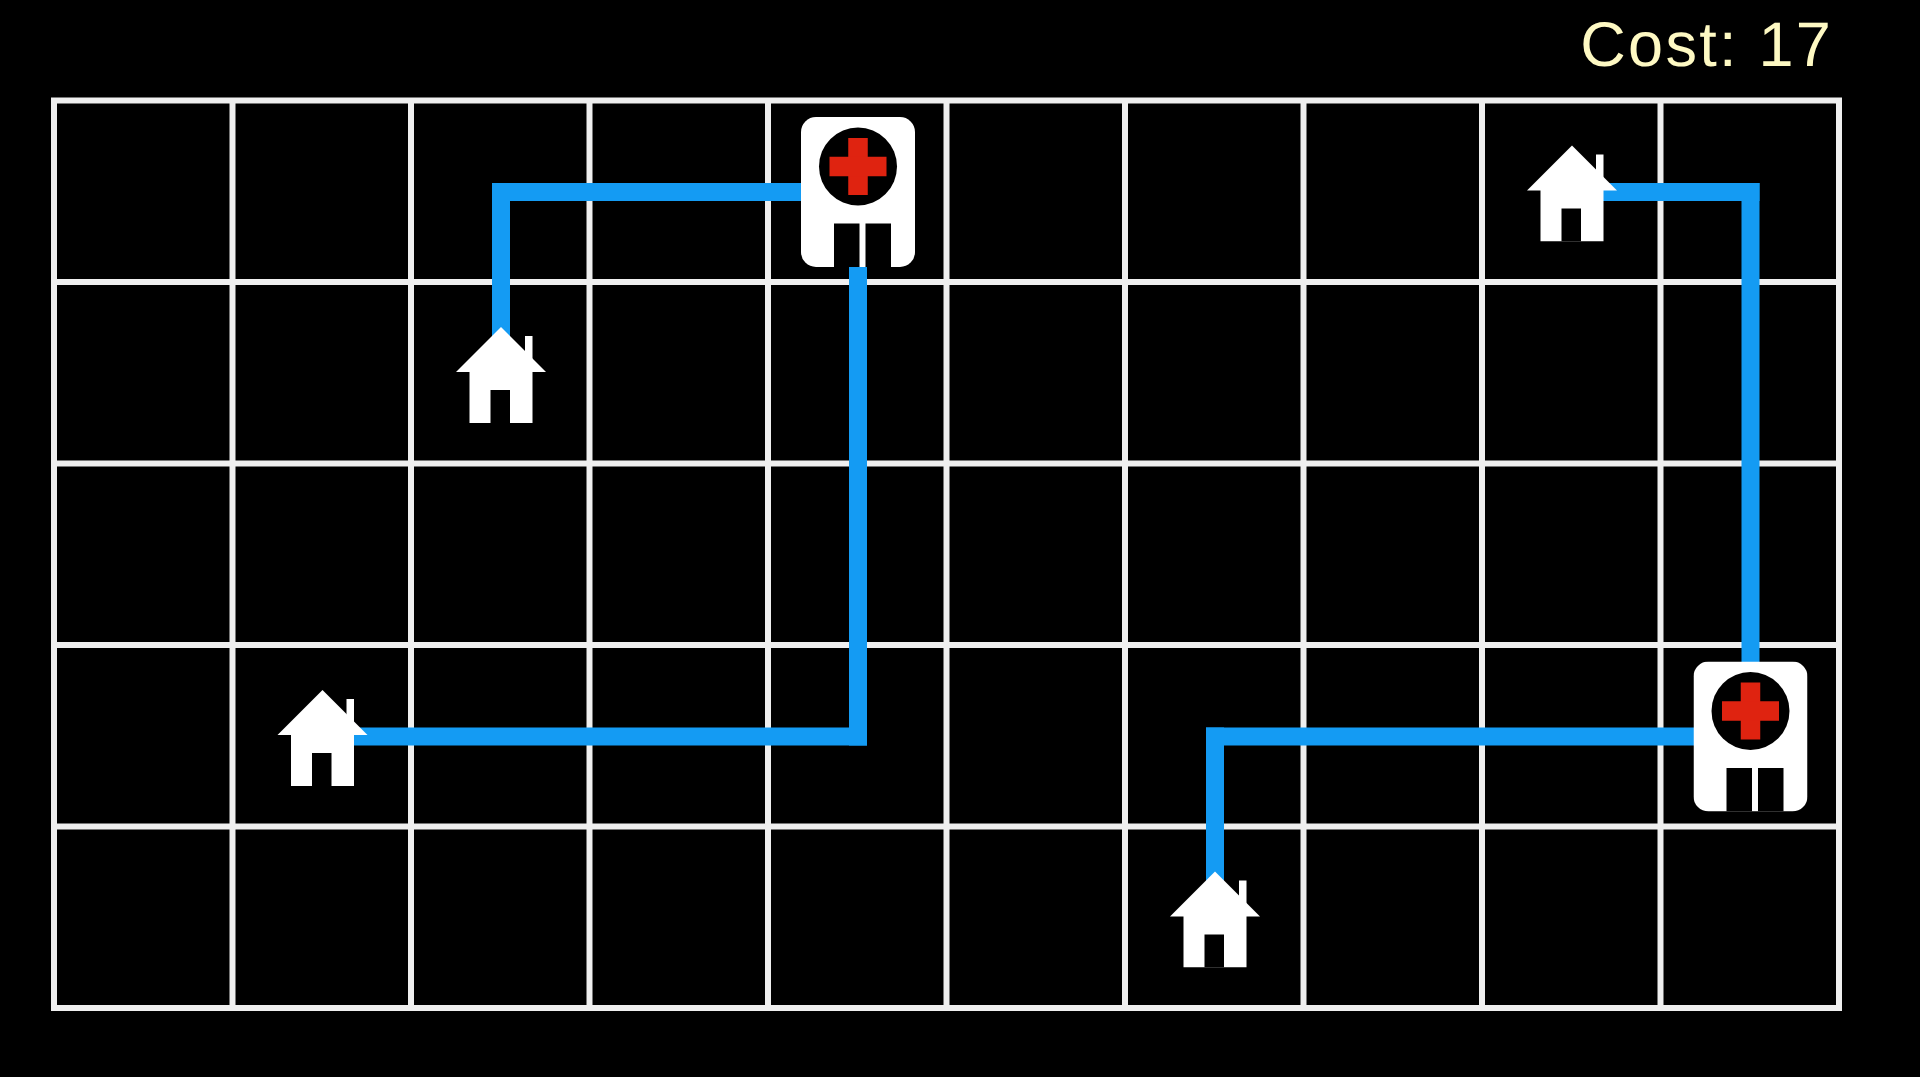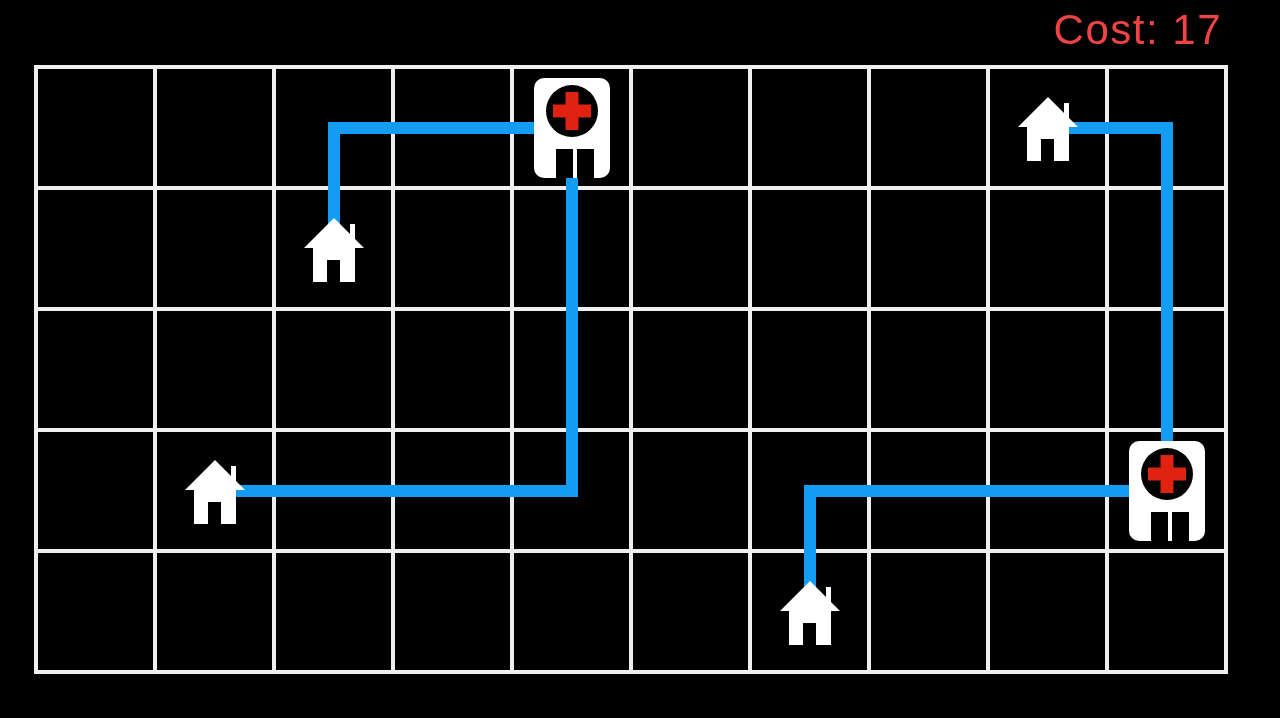--- a/index.html
+++ b/index.html
@@ -14,21 +14,21 @@
   .stage {
     position: relative;
     width: 1280px;
     height: 718px;
     background: #000;
   }
   .hud {
     position: absolute;
     top: 9px;
     right: 58px;
-    color: #ef4444;
+    color: #fef9c3;
     font-size: 42px;
     font-weight: 300;
     letter-spacing: 1.5px;
     line-height: 1;
     white-space: nowrap;
   }
   .board-wrap {
     position: absolute;
     left: 34px;
     top: 65px;

